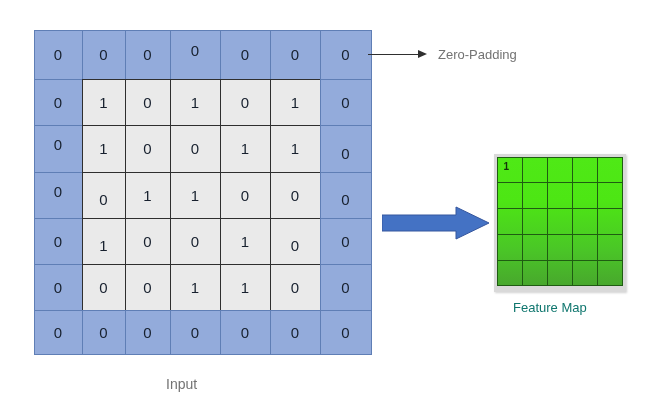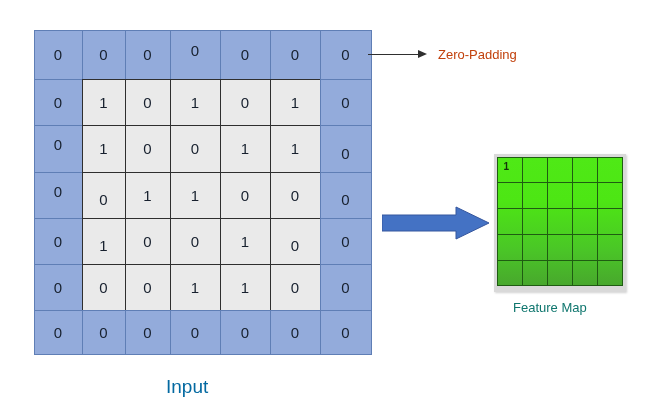--- a/index.html
+++ b/index.html
@@ -49,22 +49,22 @@
   }
   
   .cell.j-up   { align-items: center; padding-bottom: 8px; }
   .cell.j-down { align-items: center; padding-top: 9px; }
 
   
   #input-caption {
     position: absolute;
     left: 166px;
     top: 376px;
-    font-size: 19px;
-    color: #0369a1;
+    font-size: 14px;
+    color: #737373;
   }
 
   
   #zero-pad-annotation {
     position: absolute;
     left: 368px;
     top: 44px;
     height: 20px;
     display: flex;
     align-items: center;
@@ -76,21 +76,21 @@
   }
   #zero-pad-arrowhead {
     width: 0; height: 0;
     border-top: 4.5px solid transparent;
     border-bottom: 4.5px solid transparent;
     border-left: 9px solid #2f2f2f;
   }
   #zero-pad-label {
     margin-left: 11px;
     font-size: 13px;
-    color: #c2410c;
+    color: #737373;
     white-space: nowrap;
   }
 
   
   #flow-arrow {
     position: absolute;
     left: 382px;
     top: 206px;
     width: 108px;
     height: 34px;

